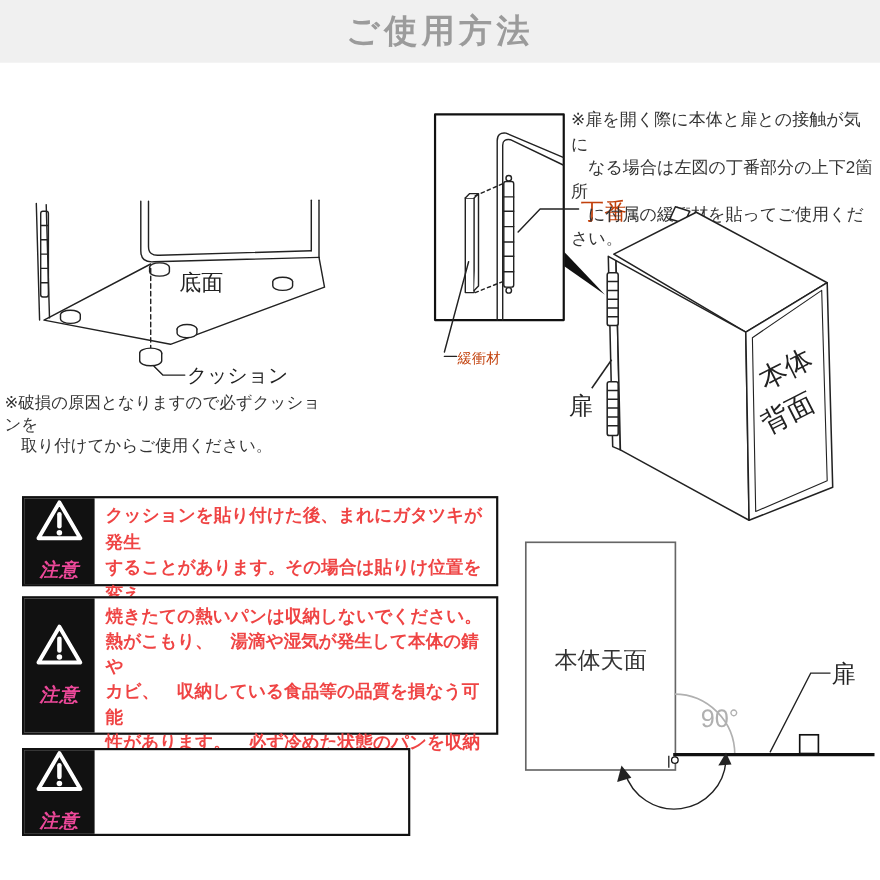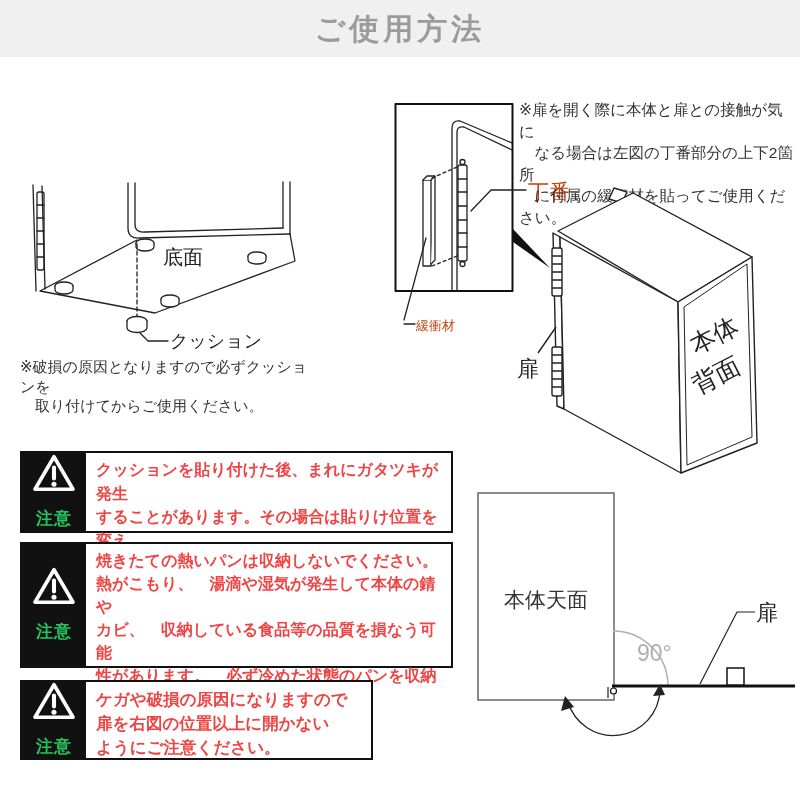--- a/index.html
+++ b/index.html
@@ -4,28 +4,28 @@
 <style>
   html,body{margin:0;padding:0;background:#fff;}
   #canvas{position:relative;width:800px;height:800px;background:#fff;overflow:hidden;
           font-family:"Liberation Sans","DejaVu Sans",sans-serif;color:#222;}
   .abs{position:absolute;}
   #title-band{left:0;top:0;width:800px;height:57px;background:#f0f0f0;}
   #page-title{width:100%;text-align:center;line-height:57px;font-size:30px;font-weight:bold;
               letter-spacing:4px;color:#9b9b9b;}
   .para{white-space:pre-line;color:#333;}
   #intro-text{left:18px;top:92px;width:390px;font-size:16px;line-height:20.5px;}
-  #cushion-note{left:20px;top:357px;width:300px;font-size:15px;line-height:19.5px;}
+  #cushion-note{left:4px;top:357px;width:300px;font-size:15px;line-height:19.5px;}
   #hinge-note{left:519px;top:99px;width:278px;font-size:15.5px;line-height:21.5px;}
   .fig-label{color:#c2410c;}
   #hinge-label{left:528px;top:178px;font-size:21px;}
   #buffer-label{left:416px;top:317px;font-size:13px;}
   .warn{position:absolute;background:#fff;border:2px solid #111;display:flex;box-sizing:border-box;}
-  .warn-badge{flex:0 0 64px;background:#111;color:#22c55e;display:flex;flex-direction:column;
-              align-items:center;justify-content:center;gap:15px;}
+  .warn-badge{flex:0 0 64px;background:#111;color:#ec4899;display:flex;flex-direction:column;
+              align-items:center;justify-content:center;gap:15px;font-style:italic;}
   .tri{width:44px;height:38px;display:block;}
   .warn-badge-label{font-size:17px;font-weight:bold;letter-spacing:1px;}
   .warn-text{flex:1;padding:5px 4px 3px 10px;font-size:16px;line-height:23.5px;font-weight:600;
              color:#ef4444;white-space:pre-line;}
   svg text{font-family:"Liberation Sans","DejaVu Sans",sans-serif;}
 </style>
 </head>
 <body>
 
 <div id="canvas">
@@ -165,23 +165,20 @@
 
   <div class="warn" style="left:20px;top:680px;width:353px;height:80px;">
     <div class="warn-badge">
       <svg class="tri" viewBox="0 0 48 42">
         <path d="M24,3 L45,39 H3 Z" fill="none" stroke="#fff" stroke-width="4" stroke-linejoin="round"></path>
         <path d="M24,15 V27" stroke="#fff" stroke-width="4.5" stroke-linecap="round"></path>
         <circle cx="24" cy="33.5" r="2.8" fill="#fff"></circle>
       </svg>
       <span class="warn-badge-label">注意</span>
     </div>
-    <div class="warn-text" style="font-size:16.5px;line-height:24px;">ケガや破損の原因になりますので
-扉を右図の位置以上に開かない
-ようにご注意ください。</div>
   </div>
 
   <svg class="abs" style="left:460px;top:485px" width="340" height="260" viewBox="0 0 340 260">
     <rect x="18" y="8" width="136" height="207" fill="#fff" stroke="#666" stroke-width="1.5"></rect>
     <path d="M208,201 A55,55 0 0 0 153,146" fill="none" stroke="#b0b0b0" stroke-width="1.5"></path>
     <path d="M152,201 H335" stroke="#111" stroke-width="3"></path>
     <rect x="267" y="183" width="17" height="17" fill="#fff" stroke="#111" stroke-width="1.5"></rect>
     <path d="M148,202 V213" stroke="#222" stroke-width="1.2"></path>
     <circle cx="153.5" cy="206" r="3" fill="#fff" stroke="#111" stroke-width="1.2"></circle>
     <path d="M108,217 A47,47 0 0 0 200,205" fill="none" stroke="#222" stroke-width="1.3"></path>

